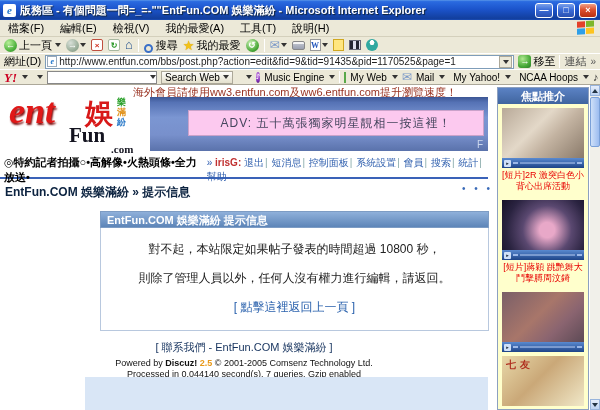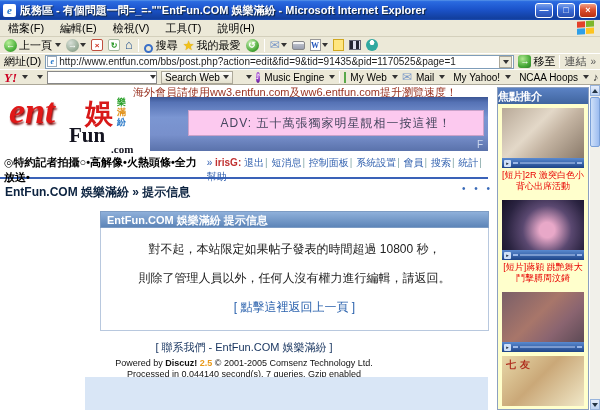--- a/index.html
+++ b/index.html
@@ -109,21 +109,21 @@
 .panel-b a{color:#2b62ad;text-decoration:none}
 .pfooter{position:absolute;top:255px;left:0;width:488px;text-align:center}
 .f-contact{font-size:11px;color:#16335e;margin-bottom:3px}
 .f-powered,.f-processed{font-size:9px;color:#111;line-height:11px}
 .f-powered b{font-weight:bold}
 .f-ver{color:#e89818;font-weight:bold}
 .bottom-band{position:absolute;top:292px;left:85px;width:403px;height:33px;background:#d9e6f6}
 
 
 .sidebar{position:absolute;top:2px;left:497px;width:92px;bottom:0;background:#ffffcc;border:1px solid #8ca0c0;overflow:hidden}
-.sb-h{height:16px;background:linear-gradient(180deg,#5b82c4,#40659f);color:#fff;font-weight:bold;font-size:11px;text-align:left;line-height:16px}
+.sb-h{height:16px;background:linear-gradient(180deg,#5b82c4,#40659f);color:#fff;font-weight:bold;font-size:11px;text-align:center;line-height:16px}
 .sb-item{padding-top:4px;text-align:center}
 .thumb{width:82px;margin:0 auto;position:relative}
 .timg{height:50px}
 .t1{background:linear-gradient(135deg,#b8a998,#e3d8c8 40%,#c4b4a2 60%,#8a7a6a)}
 .t2{background:radial-gradient(circle at 55% 60%,#e8a8c8 0 14%,#5a4870 45%,#2a2340 75%,#181228)}
 .t3{background:linear-gradient(135deg,#7a5f68,#a8766a 45%,#8a6470 70%,#5d4a55)}
 .t4{background:linear-gradient(135deg,#e8d8a8,#caa878 45%,#f0e8c8)}
 .pbar{height:10px;background:linear-gradient(180deg,#5a8ad0,#1e4488);display:flex;align-items:center;gap:2px;padding:0 2px}
 .pbar .pb{width:7px;height:7px;background:#cfe0f8;border-radius:1px;color:#123;font:5px/7px "DejaVu Sans",sans-serif;text-align:center}
 .pbar .dash{width:5px;height:2px;background:#9cb8e8}
@@ -149,20 +149,21 @@
     <span class="title-text">版務區 - 有個問題一問=_=-""EntFun.COM 娛樂滿紛 - Microsoft Internet Explorer</span>
     <span class="wbtn">—</span>
     <span class="wbtn">□</span>
     <span class="wbtn close">×</span>
   </div>
 
   <div class="menubar">
     <span class="mi">檔案(F)</span>
     <span class="mi">編輯(E)</span>
     <span class="mi">檢視(V)</span>
+    <span class="mi">我的最愛(A)</span>
     <span class="mi">工具(T)</span>
     <span class="mi">說明(H)</span>
     <span class="winflag">
         <i class="wf1"></i>
         <i class="wf2"></i>
         <i class="wf3"></i>
         <i class="wf4"></i>
       </span>
   </div>
 

